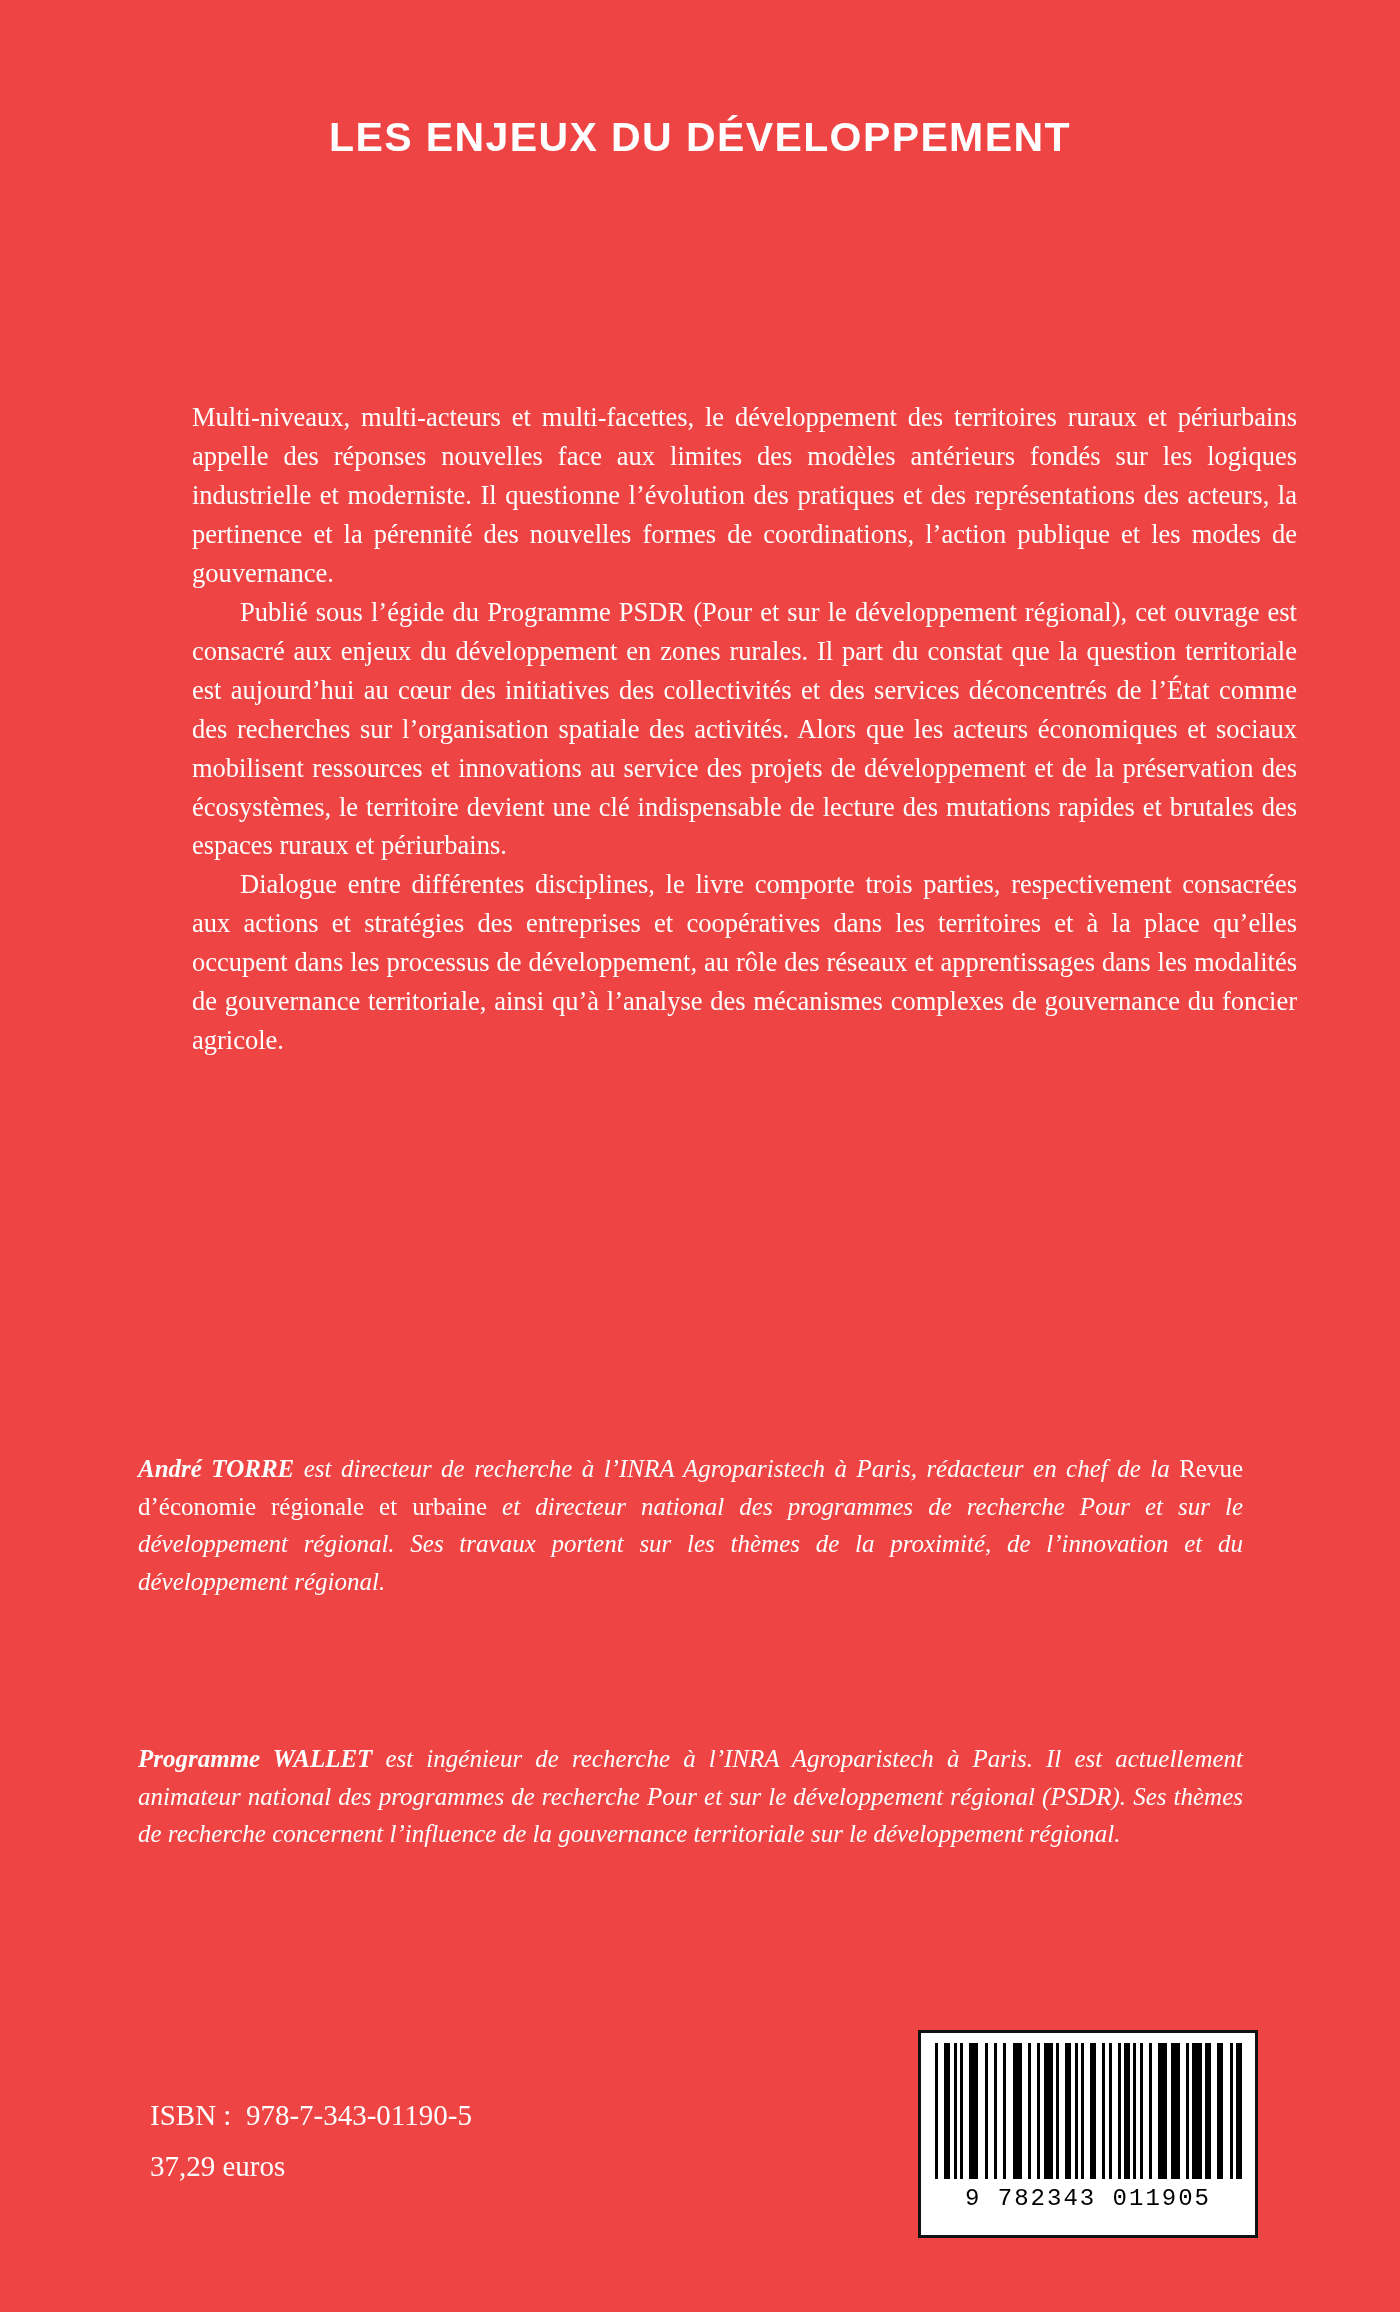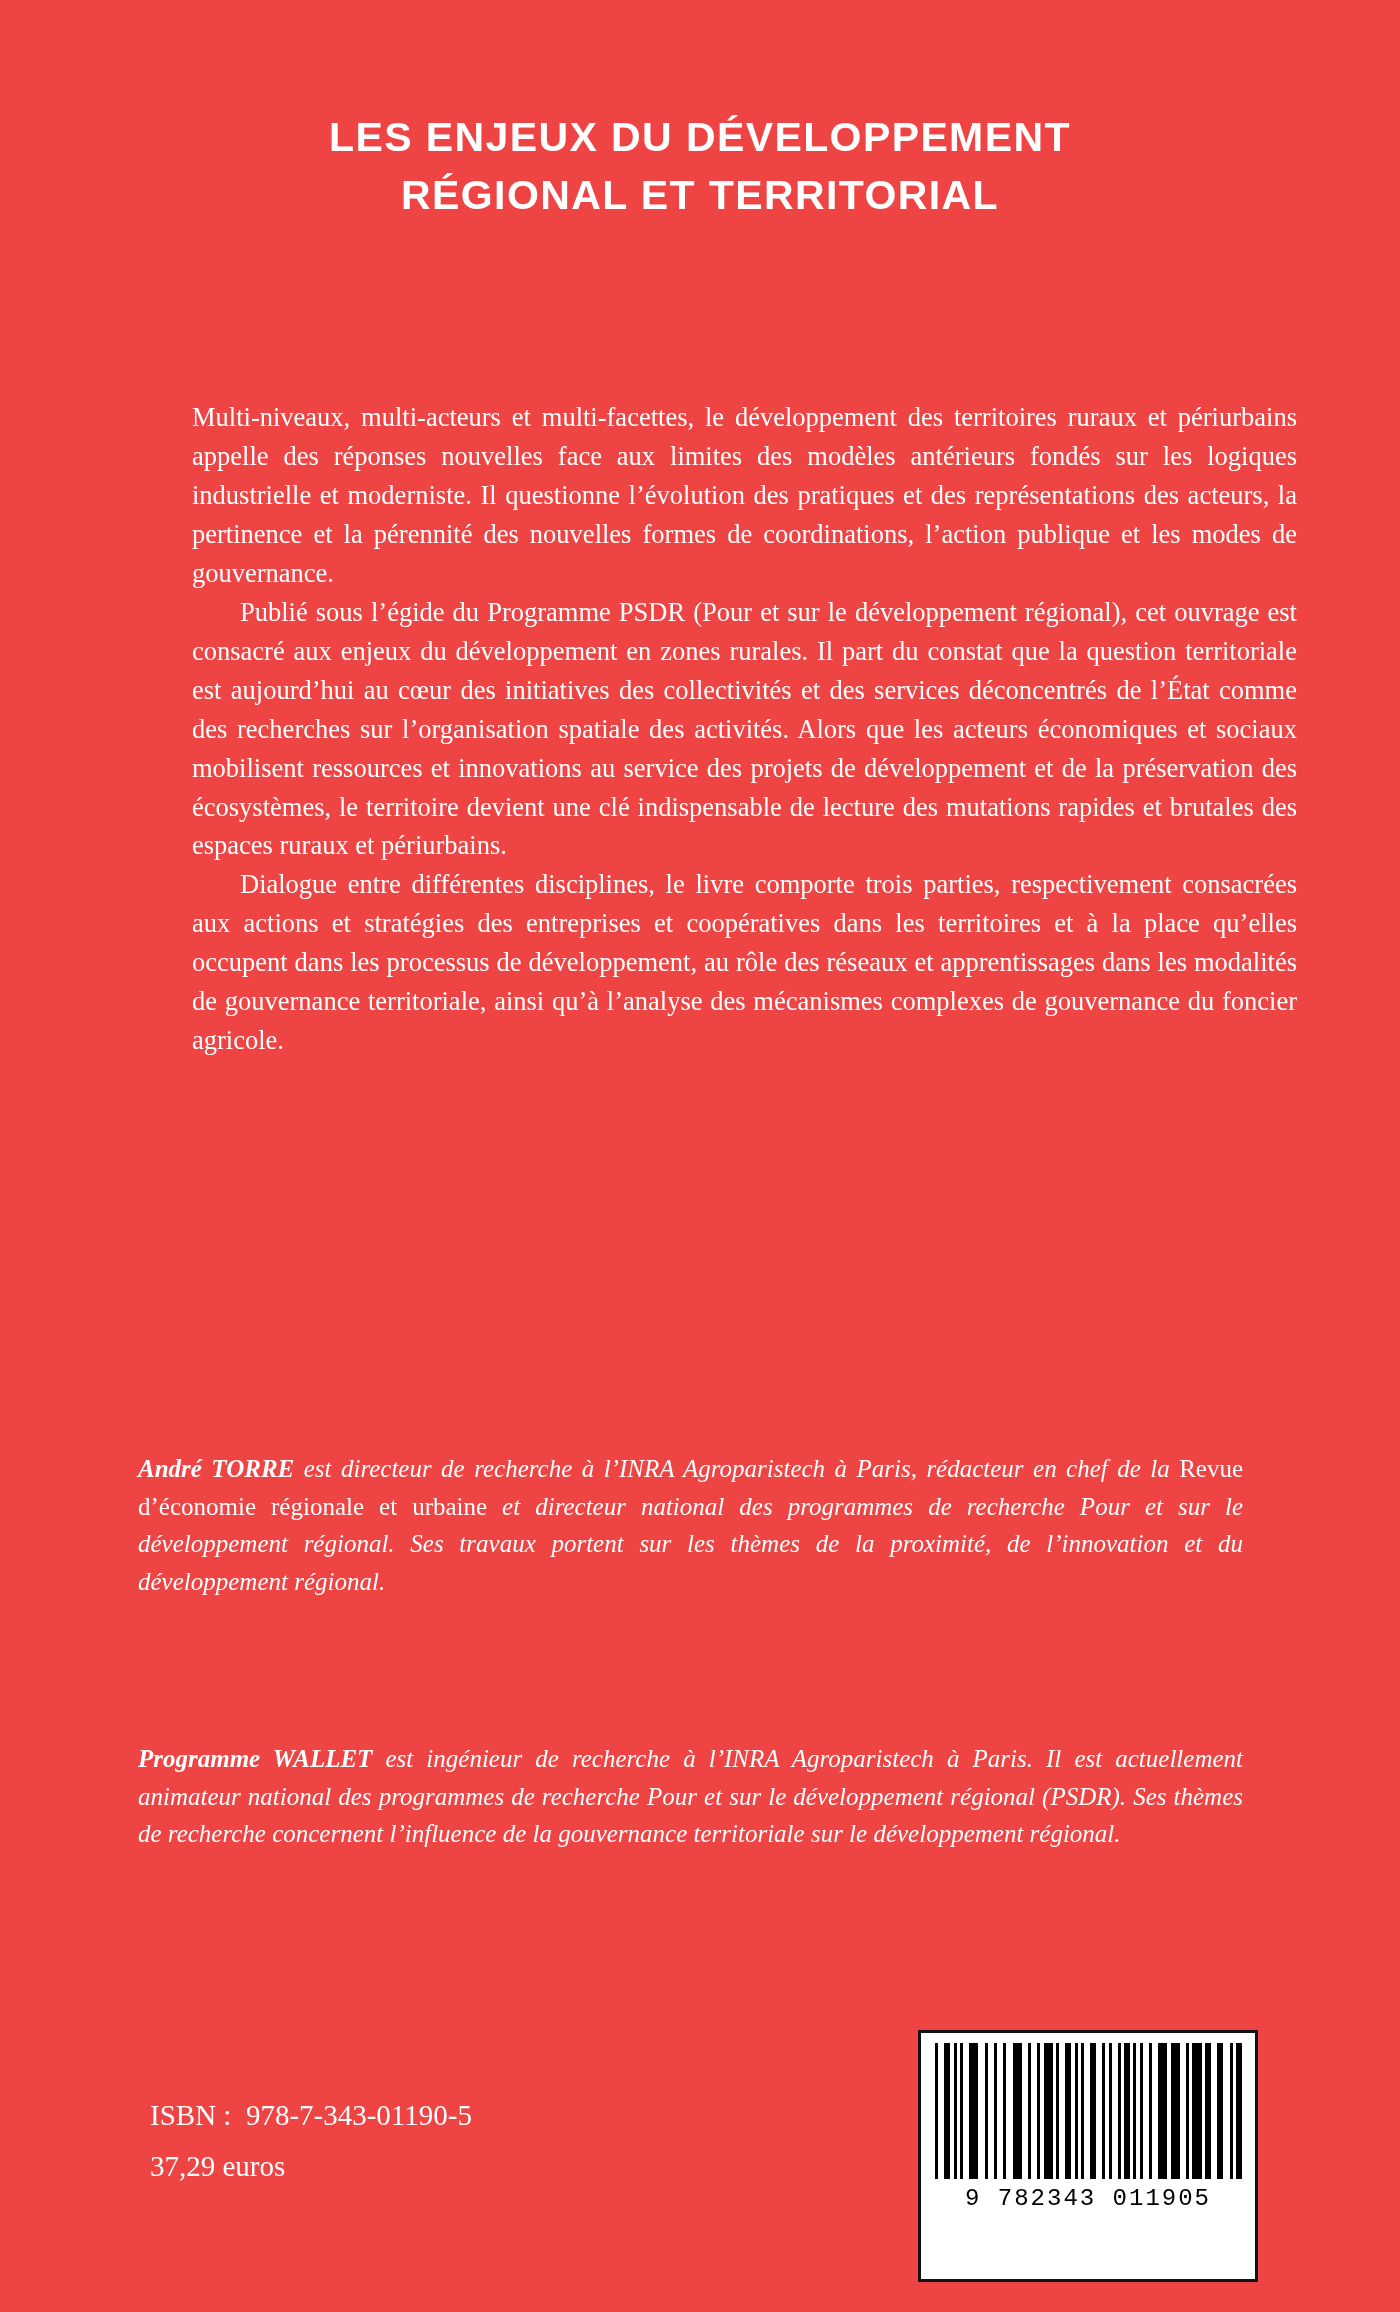--- a/index.html
+++ b/index.html
@@ -87,21 +87,21 @@
     font-size: 29px;
     line-height: 1.75;
   }
   .isbn-line { display: block; white-space: pre; }
 
   .barcode {
     position: absolute;
     left: 918px;
     top: 2030px;
     width: 340px;
-    height: 252px;
+    height: 208px;
     background: #ffffff;
     border: 3px solid #111;
     box-sizing: border-box;
     padding: 10px 12px 6px 12px;
   }
   .bars {
     height: 136px;
     width: 100%;
     position: relative;
     overflow: hidden;
@@ -123,21 +123,20 @@
     white-space: nowrap;
   }
 </style>
 </head>
 <body>
 
 <div class="page">
 
   <div class="title-block">
     <span class="title-line">Les enjeux du développement</span>
-    <span class="title-line">régional et territorial</span>
   </div>
 
   <div class="body-text">
     <p class="first">Multi-niveaux, multi-acteurs et multi-facettes, le développement des territoires ruraux et périurbains appelle des réponses nouvelles face aux limites des modèles antérieurs fondés sur les logiques industrielle et moderniste. Il questionne l’évolution des pratiques et des représentations des acteurs, la pertinence et la pérennité des nouvelles formes de coordinations, l’action publique et les modes de gouvernance.</p>
     <p>Publié sous l’égide du Programme PSDR (Pour et sur le développement régional), cet ouvrage est consacré aux enjeux du développement en zones rurales. Il part du constat que la question territoriale est aujourd’hui au cœur des initiatives des collectivités et des services déconcentrés de l’État comme des recherches sur l’organisation spatiale des activités. Alors que les acteurs économiques et sociaux mobilisent ressources et innovations au service des projets de développement et de la préservation des écosystèmes, le territoire devient une clé indispensable de lecture des mutations rapides et brutales des espaces ruraux et périurbains.</p>
     <p>Dialogue entre différentes disciplines, le livre comporte trois parties, respectivement consacrées aux actions et stratégies des entreprises et coopératives dans les territoires et à la place qu’elles occupent dans les processus de développement, au rôle des réseaux et apprentissages dans les modalités de gouvernance territoriale, ainsi qu’à l’analyse des mécanismes complexes de gouvernance du foncier agricole.</p>
   </div>
 
   <div class="bio" id="bio-torre">
     <span class="name">André TORRE</span><span> est directeur de recherche à l’INRA Agroparistech à Paris, rédacteur en chef de la </span><span class="roman">Revue d’économie régionale et urbaine</span><span> et directeur national des programmes de recherche Pour et sur le développement régional. Ses travaux portent sur les thèmes de la proximité, de l’innovation et du développement régional.</span>

